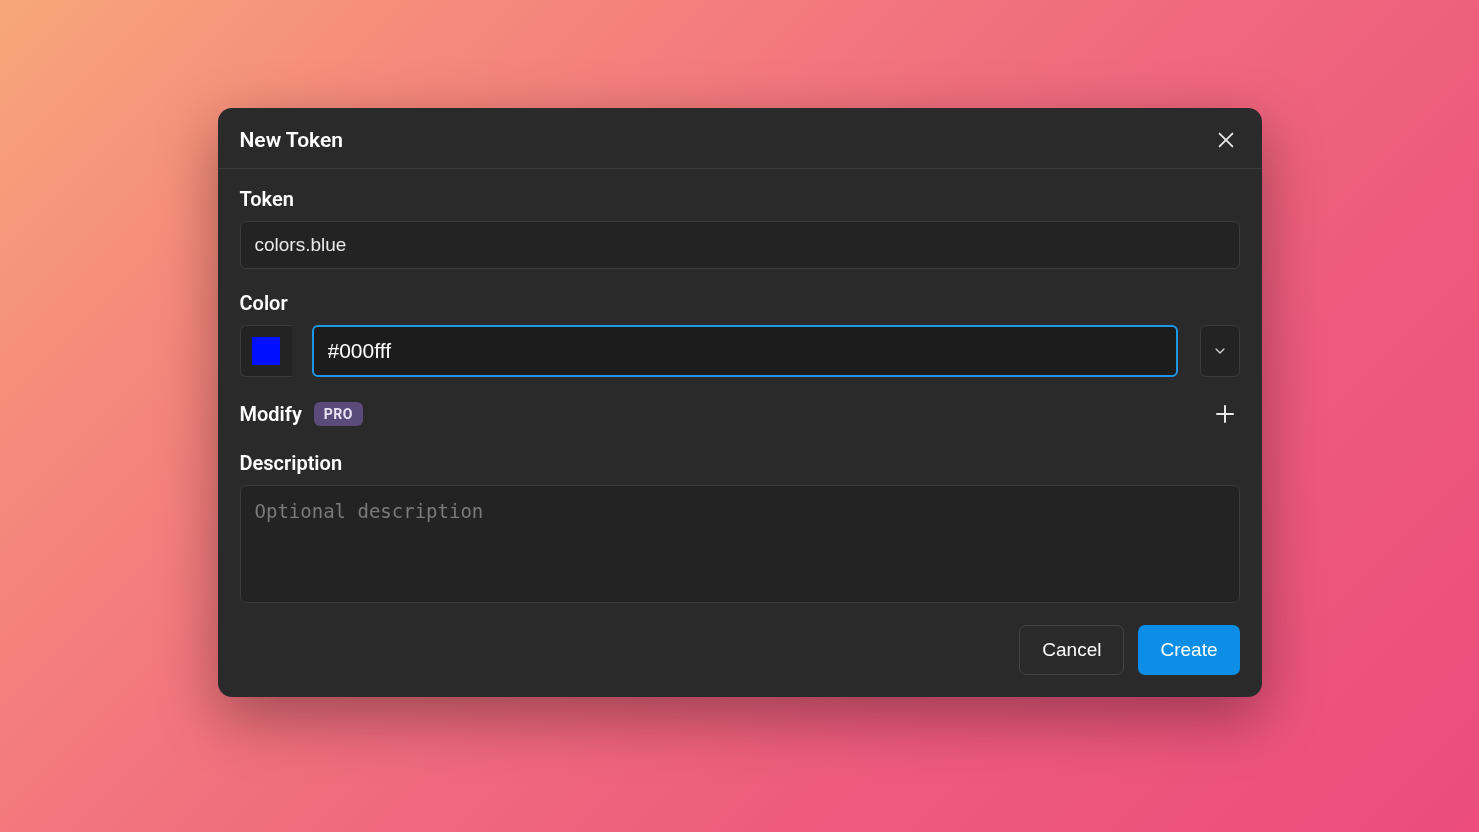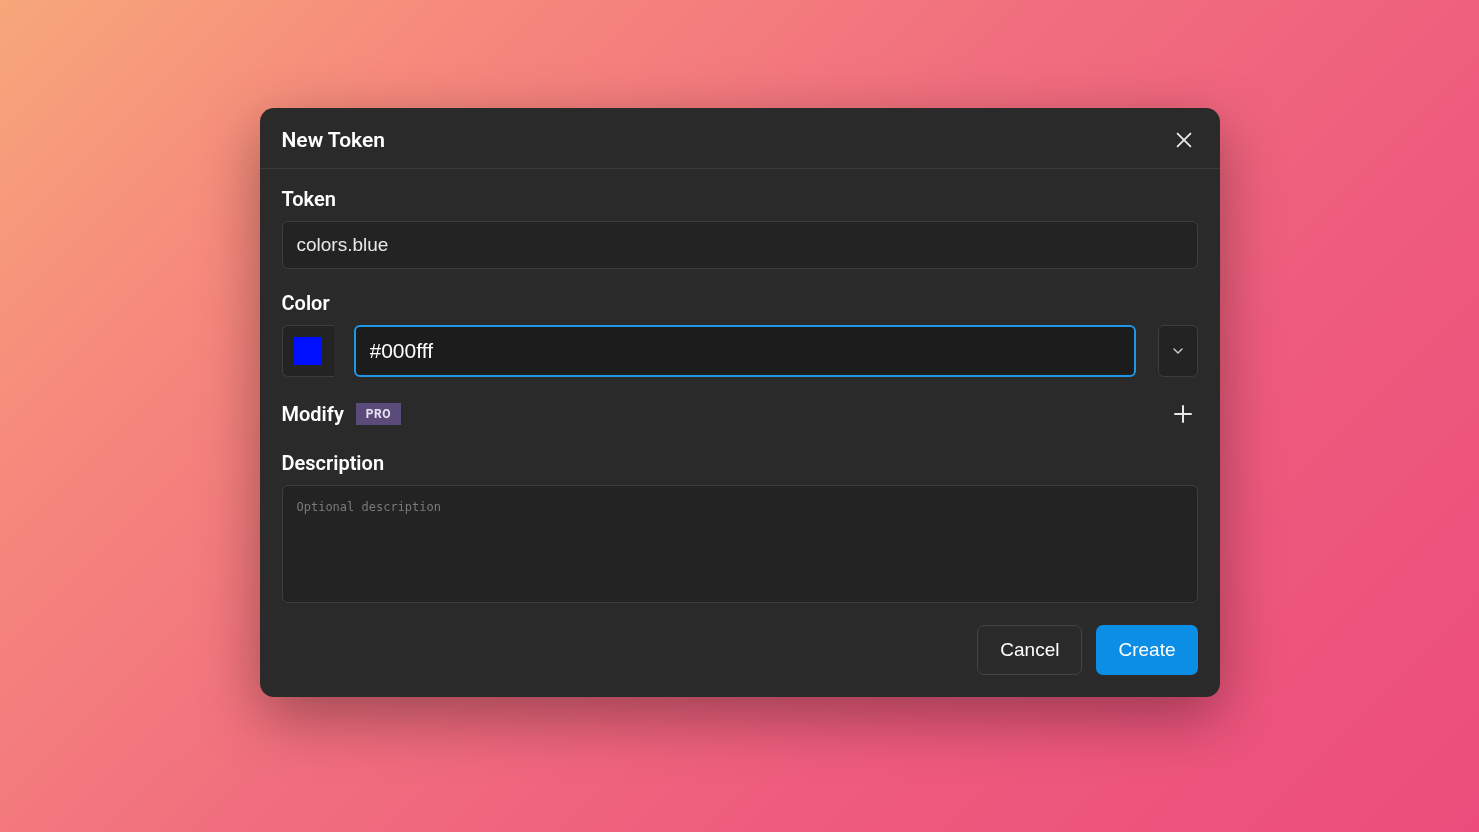--- a/index.html
+++ b/index.html
@@ -11,21 +11,21 @@
       width: 1479px;
       height: 832px;
       font-family: -apple-system, BlinkMacSystemFont, "Segoe UI", Roboto, Helvetica, Arial, sans-serif;
       background: linear-gradient(135deg, #f7a77a 0%, #f68a7c 20%, #f16f7e 45%, #ee5b7d 70%, #ec4d7c 100%);
       display: flex;
       align-items: flex-start;
       justify-content: center;
       overflow: hidden;
     }
     .dialog {
-      width: 960px;
+      width: 1044px;
       margin-top: 108px;
       background: #2a2a2a;
       border-radius: 14px;
       box-shadow: 0 20px 60px rgba(0,0,0,0.35);
       overflow: hidden;
     }
     .dialog-header {
       display: flex;
       align-items: center;
       justify-content: space-between;
@@ -124,45 +124,45 @@
       gap: 12px;
     }
     .modify-label {
       color: #fff;
       font-size: 20px;
       font-weight: 600;
     }
     .pro-badge {
       background: #5a4b7a;
       color: #e8e2f2;
-      font-size: 12px;
+      font-size: 14px;
       font-weight: 700;
       letter-spacing: 0.5px;
       padding: 4px 10px;
-      border-radius: 0;
+      border-radius: 6px;
     }
     .plus-btn {
       width: 30px;
       height: 30px;
       display: flex;
       align-items: center;
       justify-content: center;
       color: #e8e8e8;
       cursor: pointer;
       border-radius: 4px;
     }
     .description-input {
       width: 100%;
       min-height: 118px;
       background: #232323;
       border: 1px solid #3d3d3d;
       border-radius: 6px;
       padding: 14px 14px;
       color: #e9e9e9;
-      font-size: 12px;
+      font-size: 19px;
       font-family: ui-monospace, SFMono-Regular, Menlo, Monaco, Consolas, monospace;
       outline: none;
       resize: none;
     }
     .description-input::placeholder {
       color: #7a7a7a;
     }
     .dialog-footer {
       display: flex;
       justify-content: flex-end;

